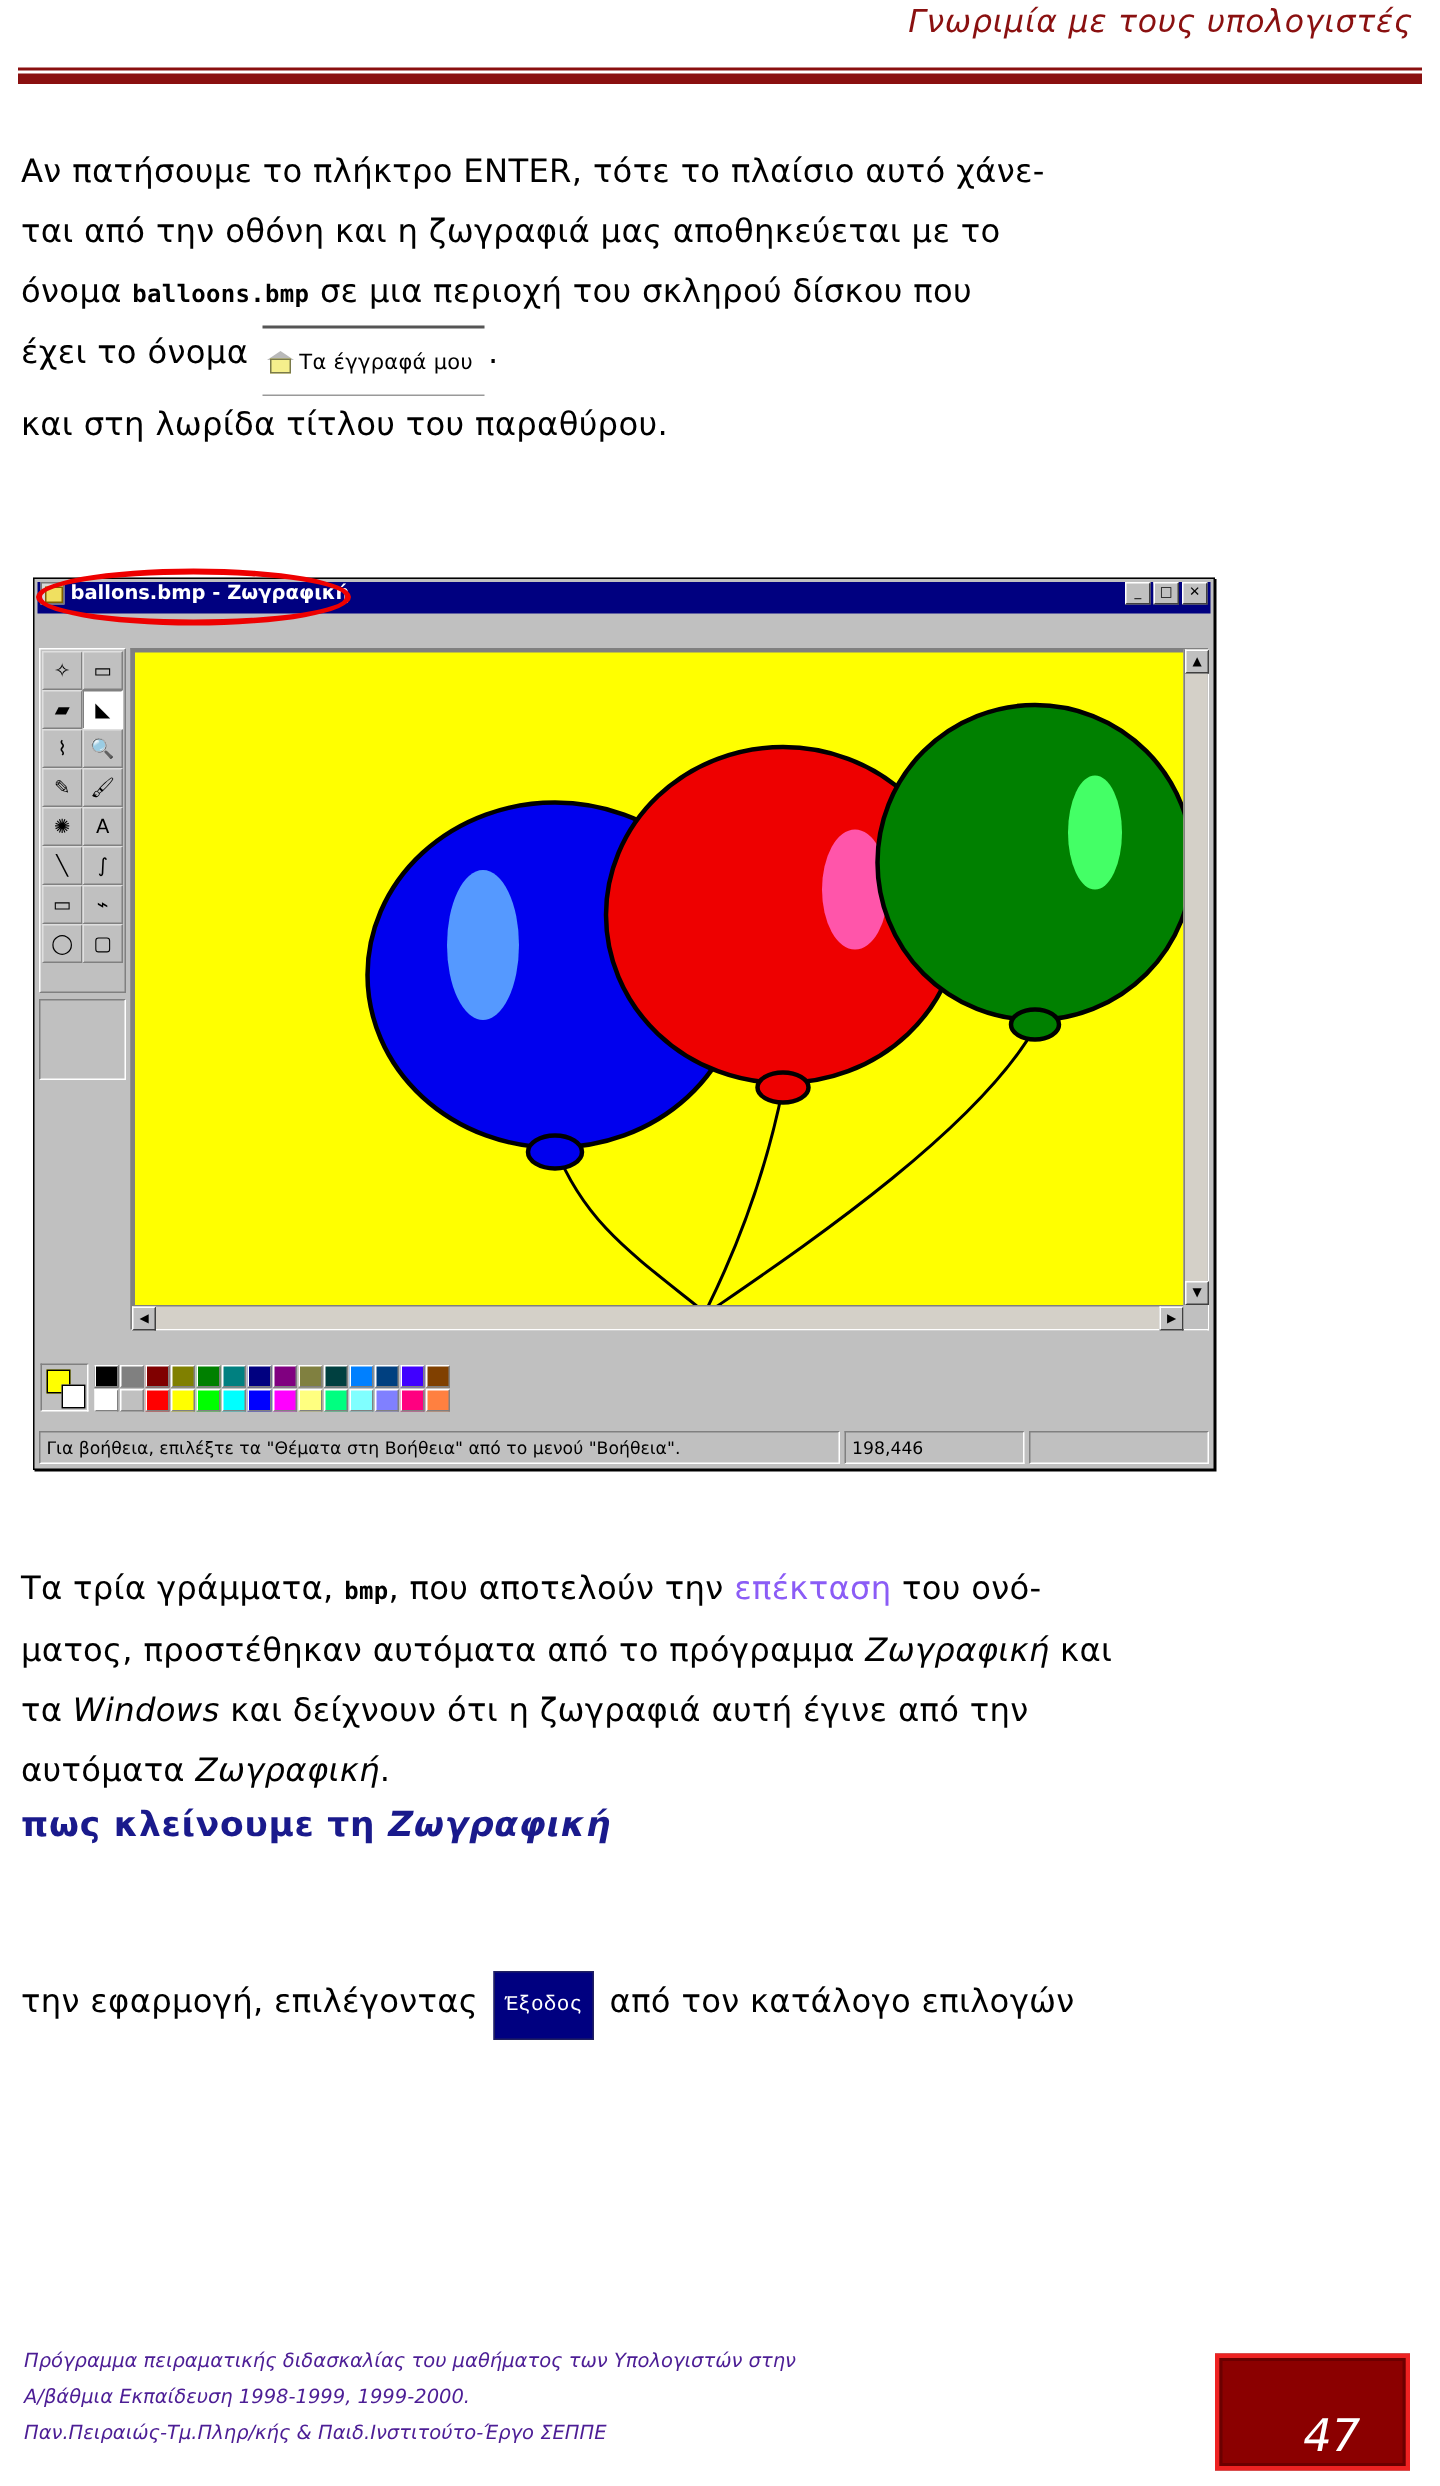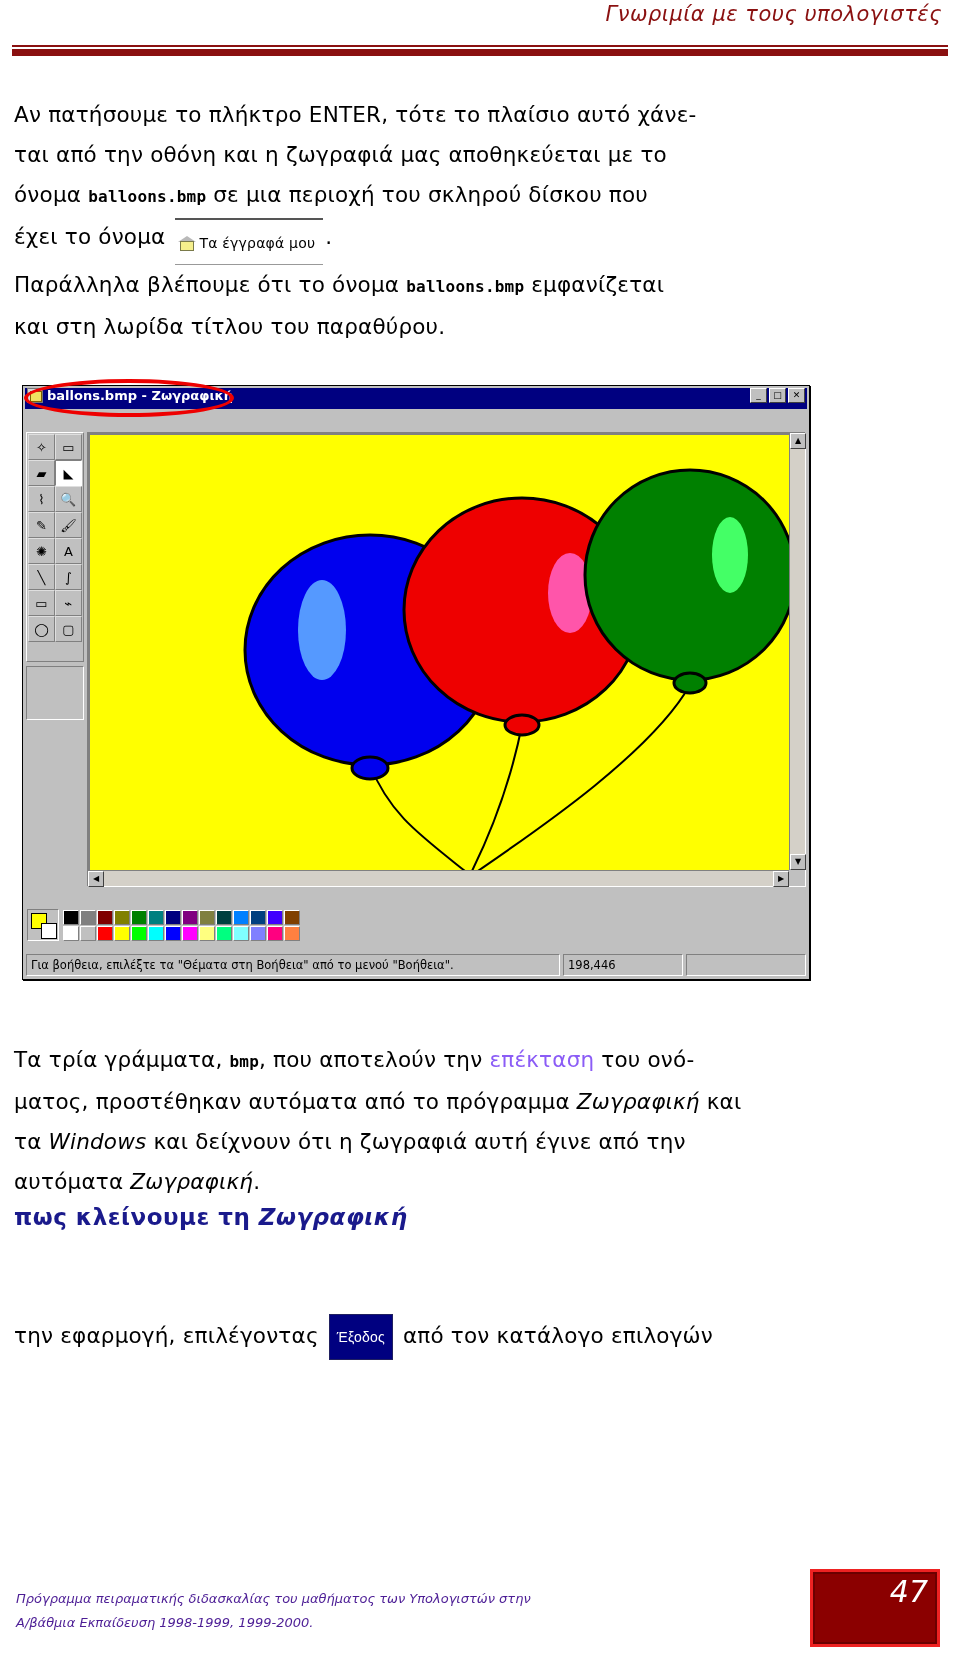--- a/index.html
+++ b/index.html
@@ -236,21 +236,21 @@
   .blue-heading {
     font-family: "DejaVu Sans", sans-serif;
     font-size: 23px; font-weight: bold; color: #1a1a8c;
     letter-spacing: 0.5px;
   }
   .blue-heading .ital { font-style: italic; }
 
   
   .exit-btn {
     display: inline-block; background: #000080; color: #ffffff;
-    font-family: Liberation Sans, sans-serif; font-size: 14px;
+    font-family: Liberation Mono, monospace; font-size: 14px;
     padding: 2px 7px; vertical-align: 1px; margin: 0 3px;
     border: 1px solid #202060; white-space: nowrap;
   }
 
   
   .footer {
     position: absolute; left: 16px; bottom: 22px; width: 700px;
   }
   .footer-line {
     font-family: "DejaVu Sans", sans-serif;
@@ -260,43 +260,42 @@
   .page-badge {
     position: absolute; right: 20px; bottom: 10px;
     width: 130px; height: 78px;
     background: #8b0000;
     border: 3px solid #ee2222;
     display: flex; align-items: center; justify-content: center;
   }
   .page-badge-inner {
     width: 100%; height: 100%;
     border: 2px solid #6b0000;
-    display: flex; align-items: flex-start; justify-content: flex-end;
-    padding-right: 7px;
+    display: flex; align-items: flex-end; justify-content: flex-end;
+    padding-right: 28px;
   }
   .page-num {
     color: #ffffff; font-family: "DejaVu Sans", sans-serif;
     font-size: 30px; font-style: italic;
   }
 </style>
 </head>
 <body>
 
 <div class="page-header">
   <div class="header-title">Γνωριμία με τους υπολογιστές</div>
   <div class="header-rule-thin"></div>
   <div class="header-rule-thick"></div>
 </div>
 
 <div class="content">
   <p class="para"><span>Αν πατήσουμε το πλήκτρο ENTER, τότε το πλαίσιο αυτό χάνε-</span></p>
   <p class="para"><span>ται από την οθόνη και η ζωγραφιά μας αποθηκεύεται με το</span></p>
   <p class="para"><span>όνομα </span><span class="mono">balloons.bmp</span><span> σε μια περιοχή του σκληρού δίσκου που</span></p>
   <p class="para"><span>έχει το όνομα </span><span class="docs-btn"><span class="docs-icon"><span class="roof"></span><span class="body"></span></span><span class="docs-label">Τα έγγραφά μου</span></span><span>.</span></p>
-  <p class="para"><span>Παράλληλα βλέπουμε ότι το όνομα </span><span class="mono">balloons.bmp</span><span> εμφανίζεται</span></p>
   <p class="para"><span>και στη λωρίδα τίτλου του παραθύρου.</span></p>
 </div>
 
 <div class="paint-window">
 
   <div class="titlebar">
     <div class="tb-icon"></div>
     <div class="tb-text">ballons.bmp - Ζωγραφική</div>
     <div class="tb-buttons">
       <div class="tb-btn">_</div>
@@ -419,19 +418,20 @@
   <div class="blue-heading"><span>πως κλείνουμε τη </span><span class="ital">Ζωγραφική</span></div>
 </div>
 
 <div style="position:absolute; left:14px; top:1300px; width:932px;">
   <p class="para" style="margin-top:14px;"><span>την εφαρμογή, επιλέγοντας </span><span class="exit-btn">Έξοδος</span><span> από τον κατάλογο επιλογών</span></p>
 </div>
 
 <div class="footer">
   <div class="footer-line">Πρόγραμμα πειραματικής διδασκαλίας του μαθήματος των Υπολογιστών στην</div>
   <div class="footer-line">Α/βάθμια Εκπαίδευση 1998-1999, 1999-2000.</div>
+  <div class="footer-line">Παν.Πειραιώς-Τμ.Πληρ/κής &amp; Παιδ.Ινστιτούτο-Έργο ΣΕΠΠΕ</div>
 </div>
 
 <div class="page-badge">
   <div class="page-badge-inner">
     <span class="page-num">47</span>
   </div>
 </div>
 
 </body></html>

